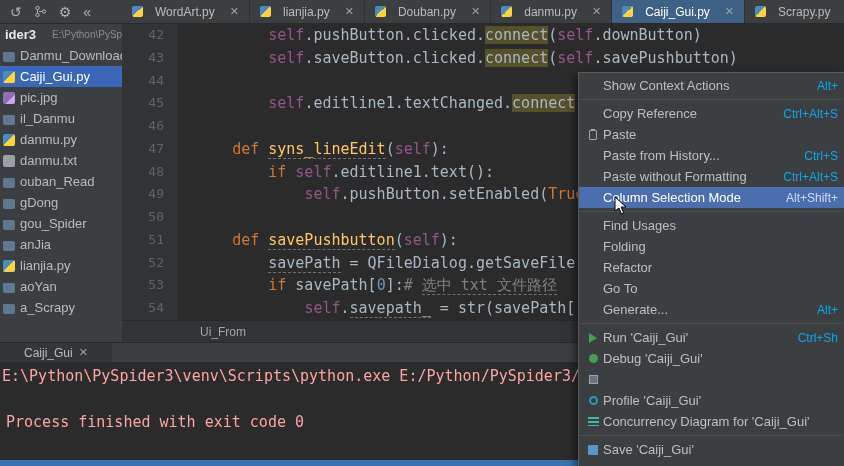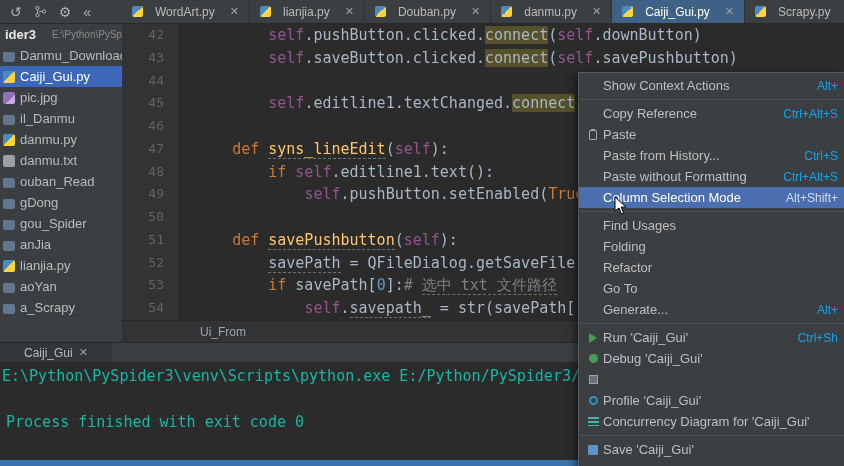--- a/index.html
+++ b/index.html
@@ -54,21 +54,21 @@
                    border-top:1px solid #282828; color:#a0a6ac; font-size:12px;
                    display:flex; align-items:center; padding-left:78px; }
 
   
   .console-tabbar { position:absolute; left:0; top:342px; width:844px; height:20px; background:#3c3f41;
                     border-top:1px solid #282828; display:flex; align-items:center;
                     font-size:12px; color:#bbbbbb; }
   .console-tab { display:flex; align-items:center; gap:6px; padding:0 24px; height:100%; background:#34373a; }
   .console-tab .close { color:#9da2a6; font-size:11px; }
   .console { position:absolute; left:0; top:362px; width:844px; height:84px; background:#2b2b2b;
-             font-family:"DejaVu Sans Mono",monospace; font-size:15px; color:#14b8a6; white-space:pre;padding-left:24px; }
+             font-family:"DejaVu Sans Mono",monospace; font-size:15px; color:#fca5a5; white-space:pre;padding-left:24px; }
   .cline1 { position:absolute; left:2px; top:5px; }
   .cline2 { position:absolute; left:6px; top:51px; }
   .bottombar { position:absolute; left:0; top:460px; width:844px; height:6px; background:#3a73ad; }
 
   
   .menu { position:absolute; left:578px; top:72px; width:266px; background:#3c3f41;
           border:1px solid #5a5a5a; border-right:none; box-shadow:-3px 3px 8px rgba(0,0,0,.5);
           padding:2px 0; z-index:20; font-size:13px; color:#bfbfbf; }
   .menu-item { display:flex; align-items:center; height:21px; padding:0 6px 0 4px; white-space:nowrap; }
   .menu-item .mi-icon { width:20px; flex:0 0 20px; display:flex; align-items:center; justify-content:center; }

